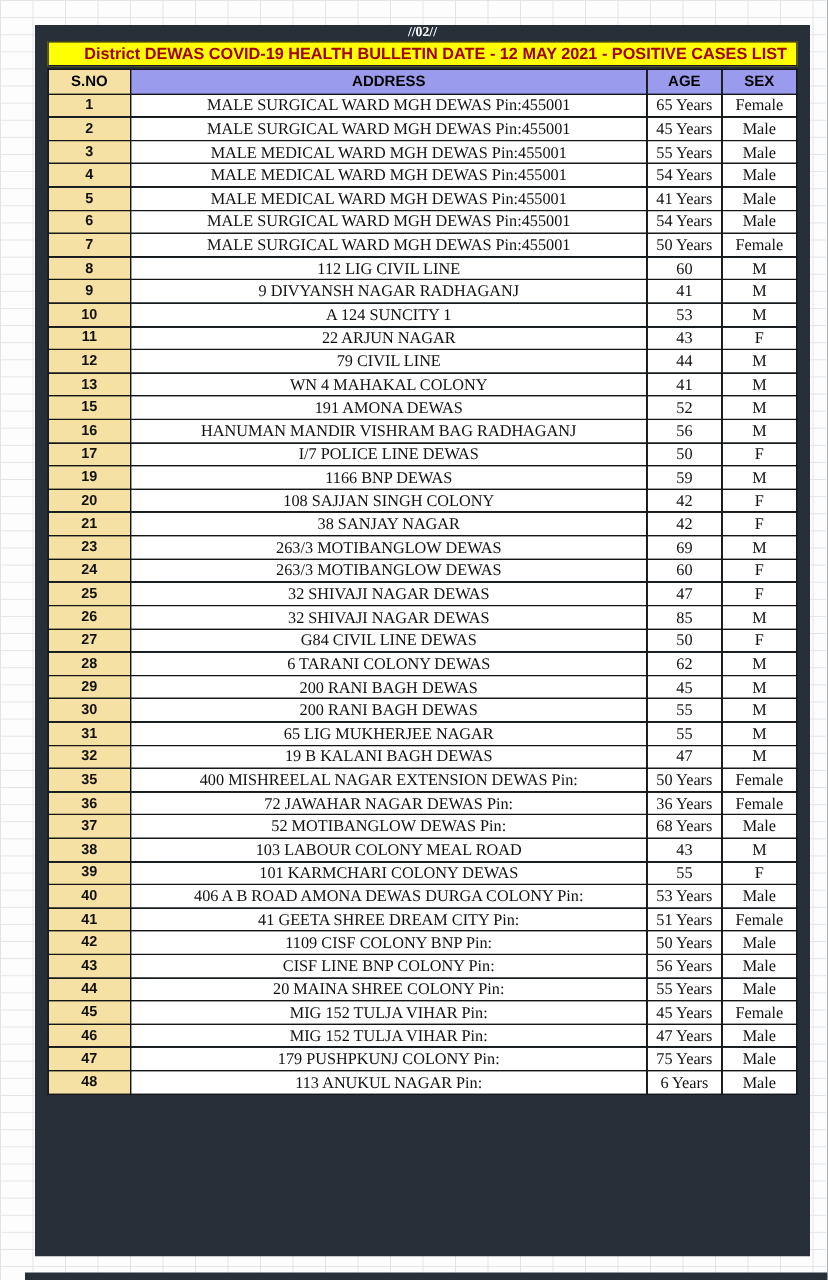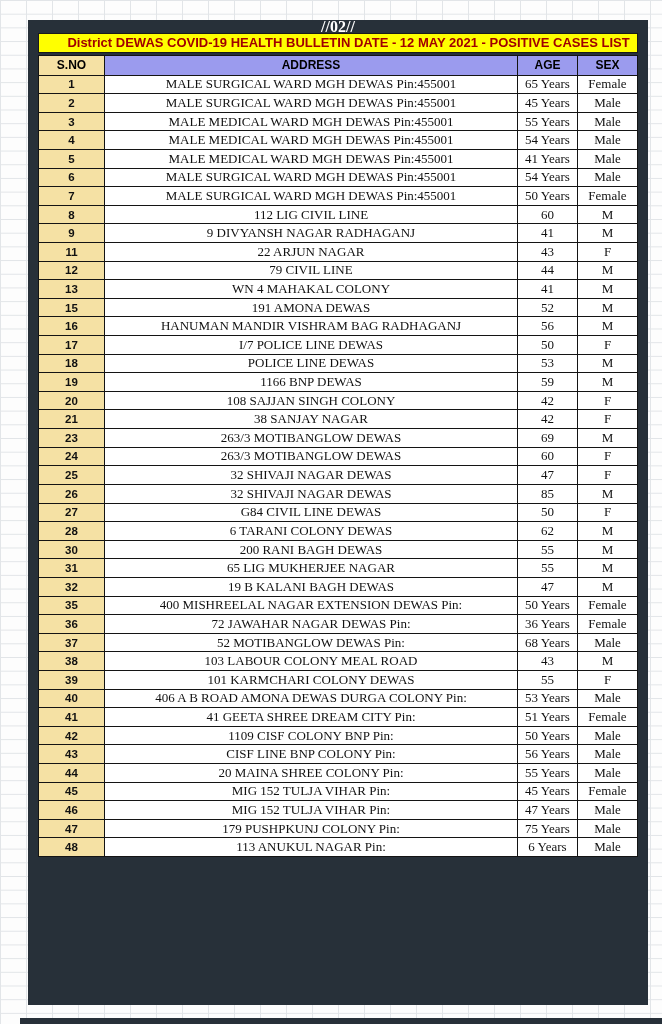--- a/index.html
+++ b/index.html
@@ -33,21 +33,21 @@
     width:620px;height:985px;
     background:var(--frame-dark);
   }
   .page-num{
     height:13px;
     line-height:13px;
     text-align:center;
     color:#ffffff;
     font-family:"Liberation Serif",serif;
     font-weight:bold;
-    font-size:16px;
+    font-size:11px;
   }
   .title-bar{
     margin:0 10px;
     height:20px;
     line-height:18px;
     background:var(--title-bg);
     border:1px solid #1a1a1a;
     color:var(--title-text);
     font-weight:bold;
     font-size:13px;
@@ -180,20 +180,26 @@
     <td class="td-sex">M</td>
   </tr>
 
   <tr>
     <td class="td-sno">9</td>
     <td class="td-addr">9 DIVYANSH  NAGAR RADHAGANJ</td>
     <td class="td-age">41</td>
     <td class="td-sex">M</td>
   </tr>
 
+  <tr>
+    <td class="td-sno">10</td>
+    <td class="td-addr">A 124 SUNCITY 1</td>
+    <td class="td-age">53</td>
+    <td class="td-sex">M</td>
+  </tr>
 
   <tr>
     <td class="td-sno">11</td>
     <td class="td-addr">22 ARJUN NAGAR</td>
     <td class="td-age">43</td>
     <td class="td-sex">F</td>
   </tr>
 
   <tr>
     <td class="td-sno">12</td>
@@ -224,26 +230,20 @@
     <td class="td-sex">M</td>
   </tr>
 
   <tr>
     <td class="td-sno">17</td>
     <td class="td-addr">I/7 POLICE LINE DEWAS</td>
     <td class="td-age">50</td>
     <td class="td-sex">F</td>
   </tr>
 
-  <tr>
-    <td class="td-sno">18</td>
-    <td class="td-addr">POLICE LINE DEWAS</td>
-    <td class="td-age">53</td>
-    <td class="td-sex">M</td>
-  </tr>
 
   <tr>
     <td class="td-sno">19</td>
     <td class="td-addr">1166 BNP DEWAS</td>
     <td class="td-age">59</td>
     <td class="td-sex">M</td>
   </tr>
 
   <tr>
     <td class="td-sno">20</td>
@@ -295,20 +295,26 @@
     <td class="td-sex">F</td>
   </tr>
 
   <tr>
     <td class="td-sno">28</td>
     <td class="td-addr">6 TARANI COLONY DEWAS</td>
     <td class="td-age">62</td>
     <td class="td-sex">M</td>
   </tr>
 
+  <tr>
+    <td class="td-sno">29</td>
+    <td class="td-addr">200 RANI BAGH DEWAS</td>
+    <td class="td-age">45</td>
+    <td class="td-sex">M</td>
+  </tr>
 
   <tr>
     <td class="td-sno">30</td>
     <td class="td-addr">200 RANI BAGH DEWAS</td>
     <td class="td-age">55</td>
     <td class="td-sex">M</td>
   </tr>
 
   <tr>
     <td class="td-sno">31</td>

